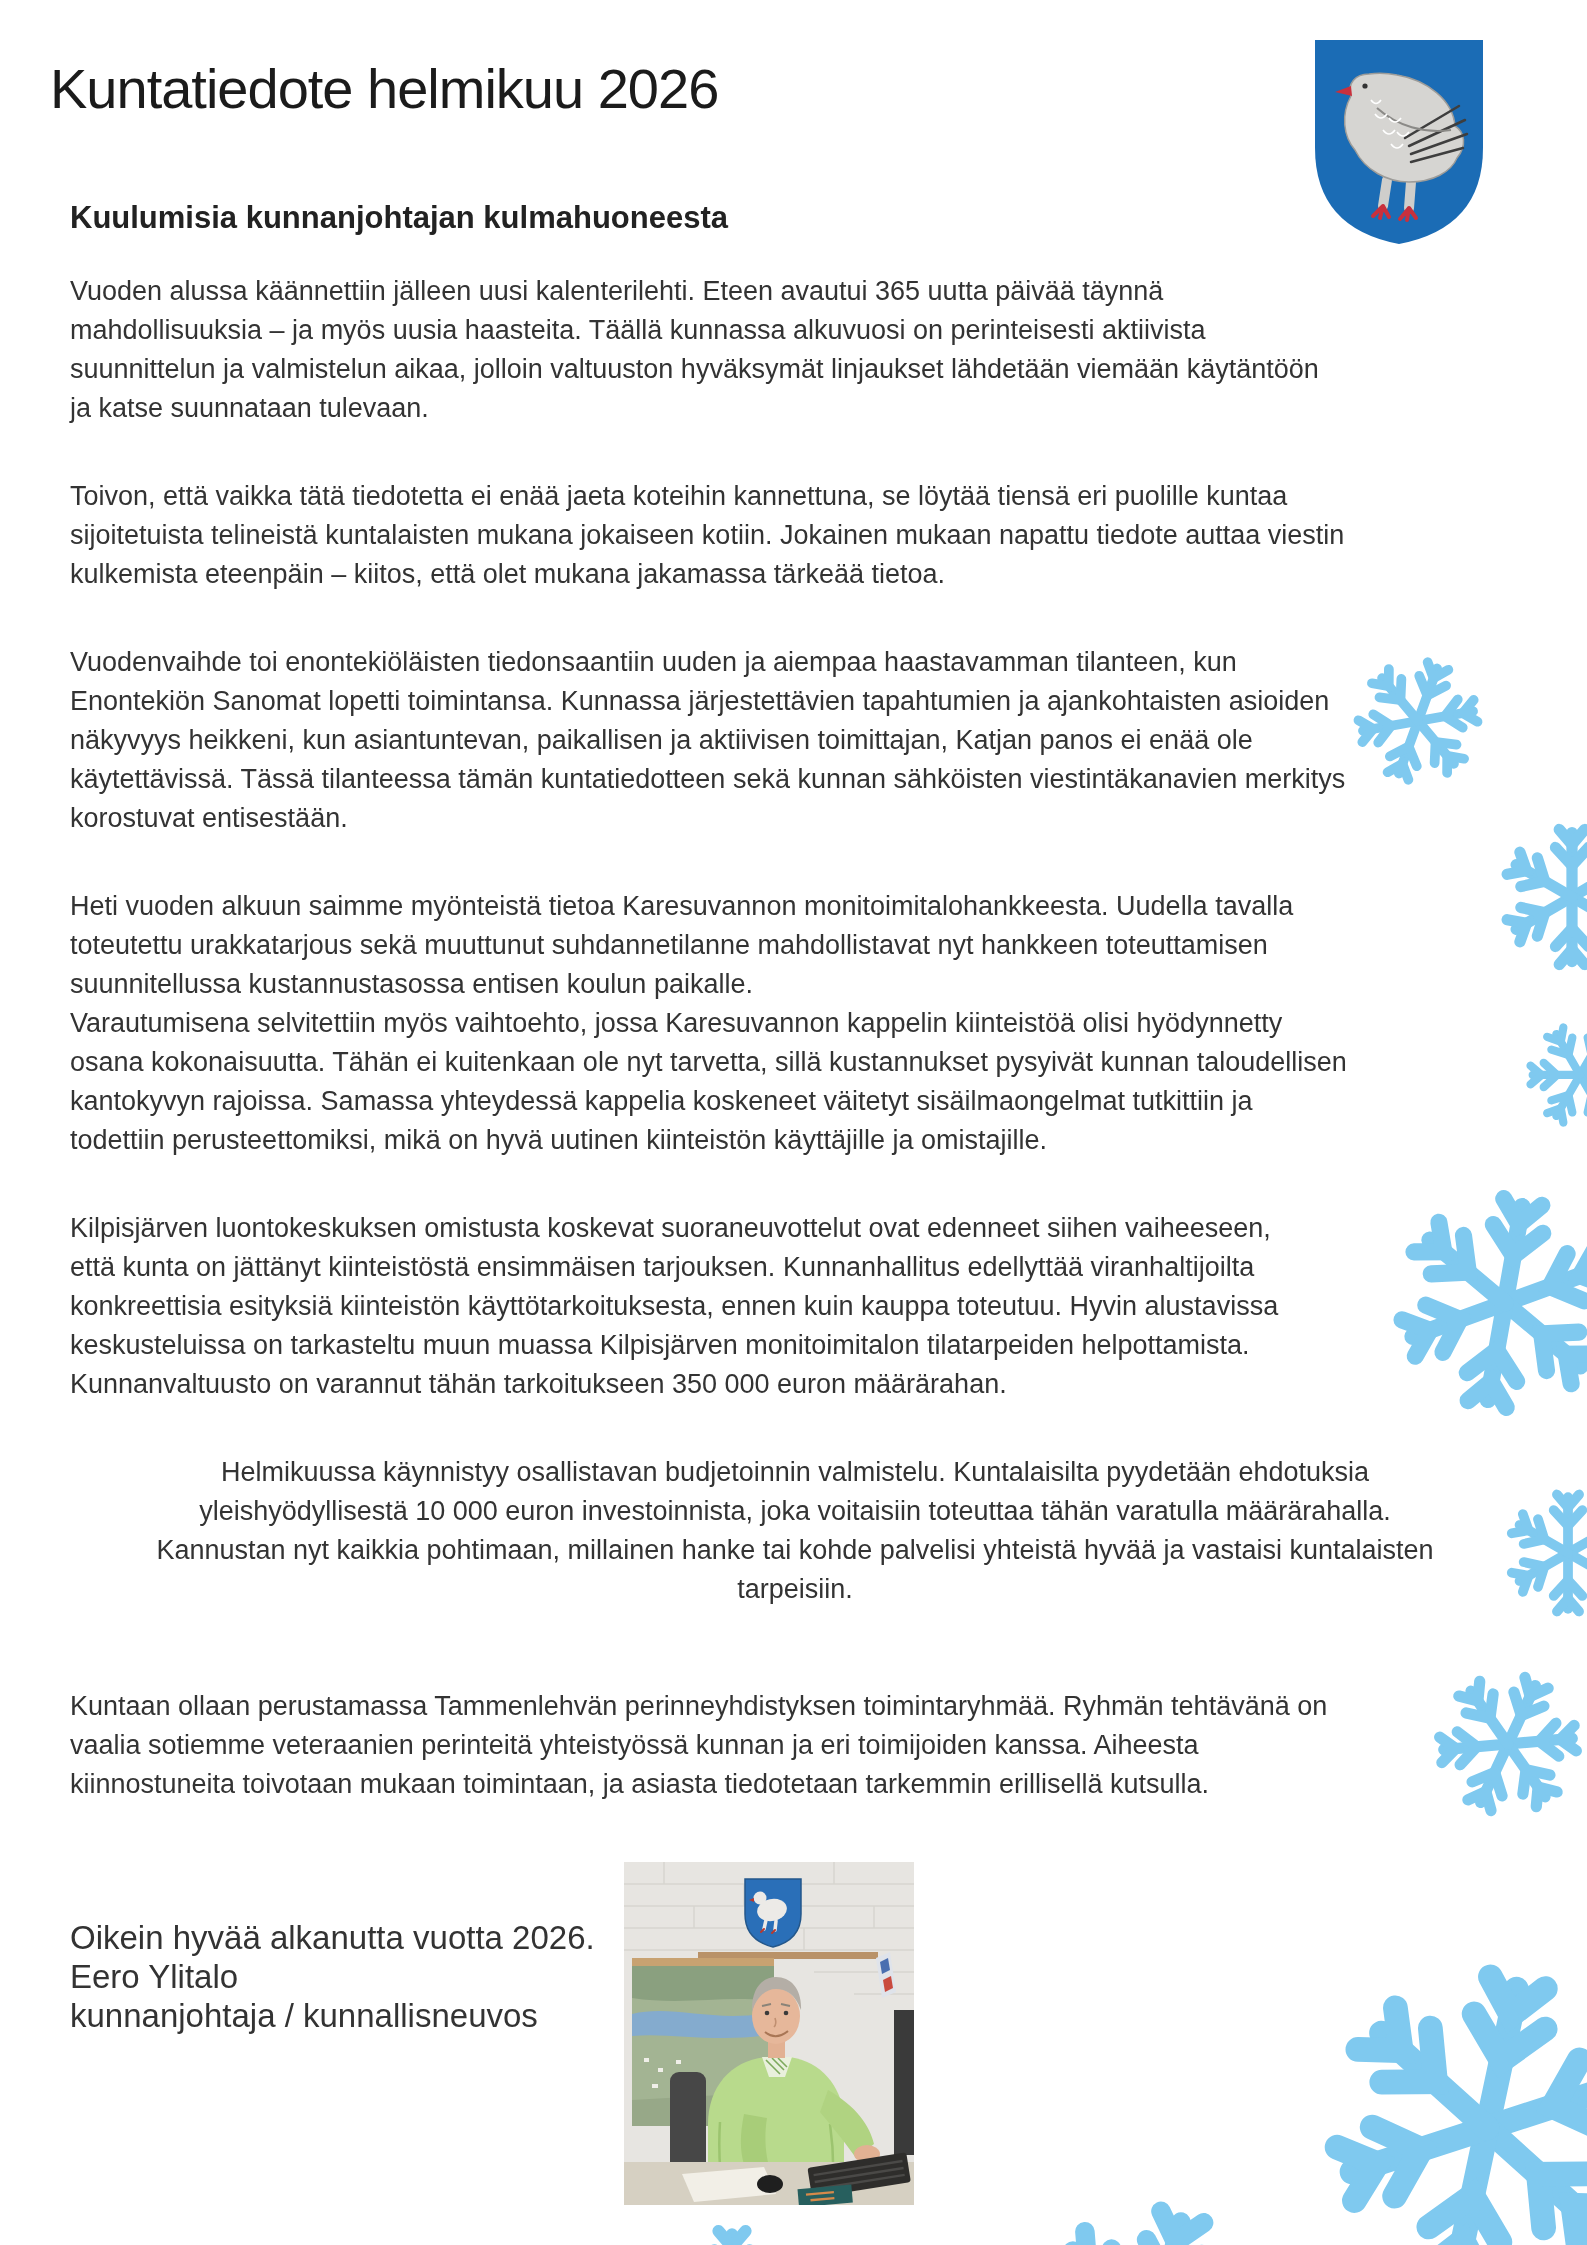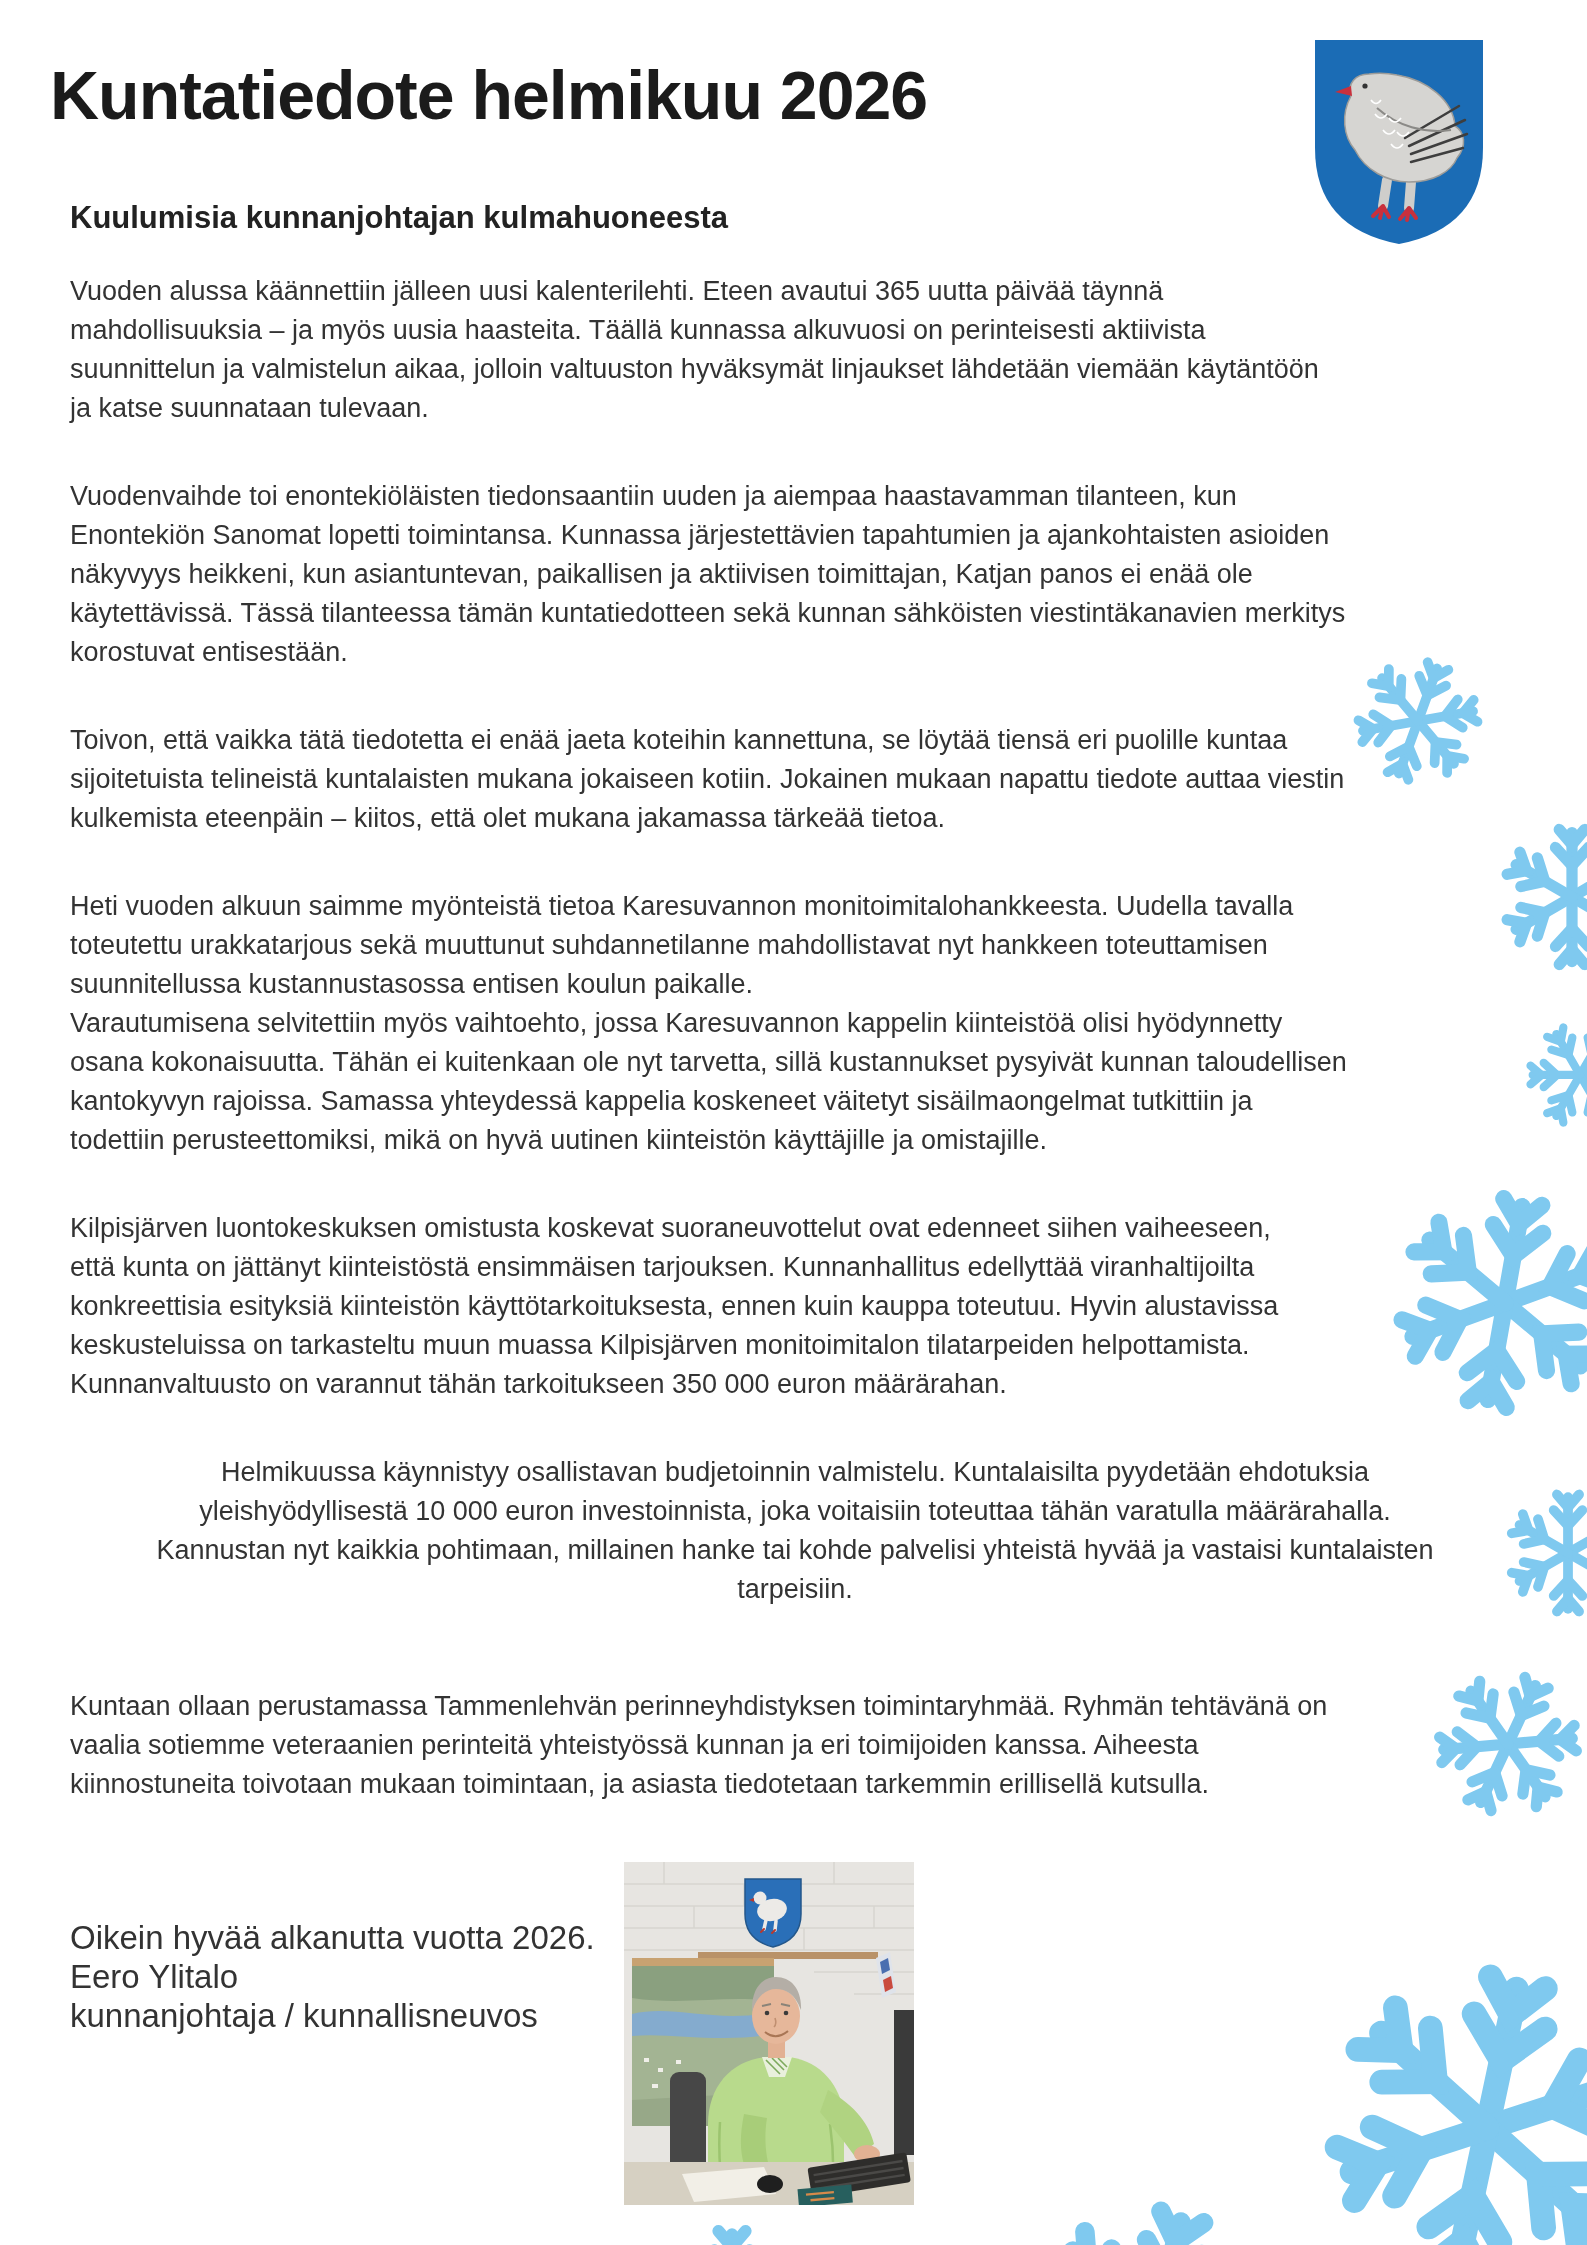--- a/index.html
+++ b/index.html
@@ -16,21 +16,21 @@
     position:relative;
     width:1587px;height:2245px;
     margin:0 auto;
     background:var(--page_bg);
     overflow:hidden;
     font-family:"Liberation Sans",sans-serif;
     color:var(--text);
   }
   .title{
     position:absolute;left:50px;top:56px;
-    font-size:68px;font-weight:700;letter-spacing:-1px;
+    font-size:56px;font-weight:400;letter-spacing:-1px;
     color:var(--title);
     white-space:nowrap;
     text-align:center;
   }
   .subtitle{
     position:absolute;left:70px;top:200px;
     font-size:31px;font-weight:700;color:#222222;
     white-space:nowrap;
   }
   .body-text{
@@ -89,28 +89,28 @@
     </g>
   </svg>
 
   <div class="subtitle">Kuulumisia kunnanjohtajan kulmahuoneesta</div>
 
   <div class="body-text">
     <p class="para">Vuoden alussa käännettiin jälleen uusi kalenterilehti. Eteen avautui 365 uutta päivää täynnä
 mahdollisuuksia – ja myös uusia haasteita. Täällä kunnassa alkuvuosi on perinteisesti aktiivista
 suunnittelun ja valmistelun aikaa, jolloin valtuuston hyväksymät linjaukset lähdetään viemään käytäntöön
 ja katse suunnataan tulevaan.</p>
+    <p class="para">Toivon, että vaikka tätä tiedotetta ei enää jaeta koteihin kannettuna, se löytää tiensä eri puolille kuntaa
+sijoitetuista telineistä kuntalaisten mukana jokaiseen kotiin. Jokainen mukaan napattu tiedote auttaa viestin
+kulkemista eteenpäin – kiitos, että olet mukana jakamassa tärkeää tietoa.</p>
     <p class="para">Vuodenvaihde toi enontekiöläisten tiedonsaantiin uuden ja aiempaa haastavamman tilanteen, kun
 Enontekiön Sanomat lopetti toimintansa. Kunnassa järjestettävien tapahtumien ja ajankohtaisten asioiden
 näkyvyys heikkeni, kun asiantuntevan, paikallisen ja aktiivisen toimittajan, Katjan panos ei enää ole
 käytettävissä. Tässä tilanteessa tämän kuntatiedotteen sekä kunnan sähköisten viestintäkanavien merkitys
 korostuvat entisestään.</p>
-    <p class="para">Toivon, että vaikka tätä tiedotetta ei enää jaeta koteihin kannettuna, se löytää tiensä eri puolille kuntaa
-sijoitetuista telineistä kuntalaisten mukana jokaiseen kotiin. Jokainen mukaan napattu tiedote auttaa viestin
-kulkemista eteenpäin – kiitos, että olet mukana jakamassa tärkeää tietoa.</p>
     <p class="para">Heti vuoden alkuun saimme myönteistä tietoa Karesuvannon monitoimitalohankkeesta. Uudella tavalla
 toteutettu urakkatarjous sekä muuttunut suhdannetilanne mahdollistavat nyt hankkeen toteuttamisen
 suunnitellussa kustannustasossa entisen koulun paikalle.
 Varautumisena selvitettiin myös vaihtoehto, jossa Karesuvannon kappelin kiinteistöä olisi hyödynnetty
 osana kokonaisuutta. Tähän ei kuitenkaan ole nyt tarvetta, sillä kustannukset pysyivät kunnan taloudellisen
 kantokyvyn rajoissa. Samassa yhteydessä kappelia koskeneet väitetyt sisäilmaongelmat tutkittiin ja
 todettiin perusteettomiksi, mikä on hyvä uutinen kiinteistön käyttäjille ja omistajille.</p>
     <p class="para">Kilpisjärven luontokeskuksen omistusta koskevat suoraneuvottelut ovat edenneet siihen vaiheeseen,
 että kunta on jättänyt kiinteistöstä ensimmäisen tarjouksen. Kunnanhallitus edellyttää viranhaltijoilta
 konkreettisia esityksiä kiinteistön käyttötarkoituksesta, ennen kuin kauppa toteutuu. Hyvin alustavissa

